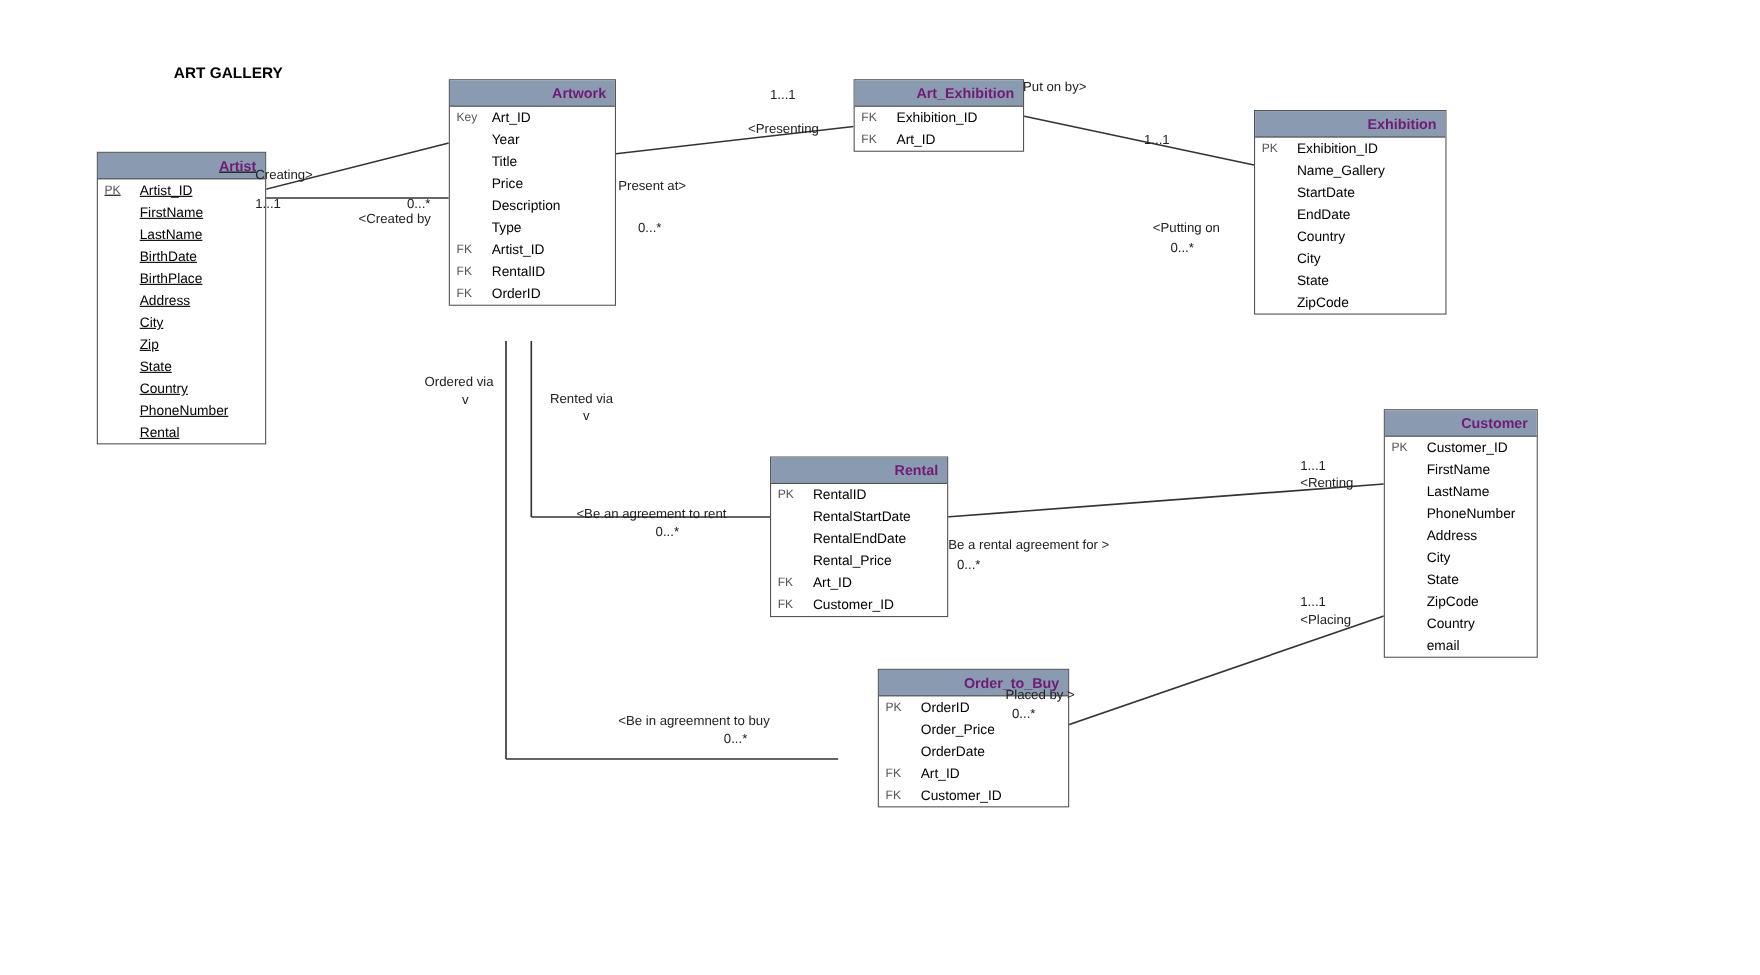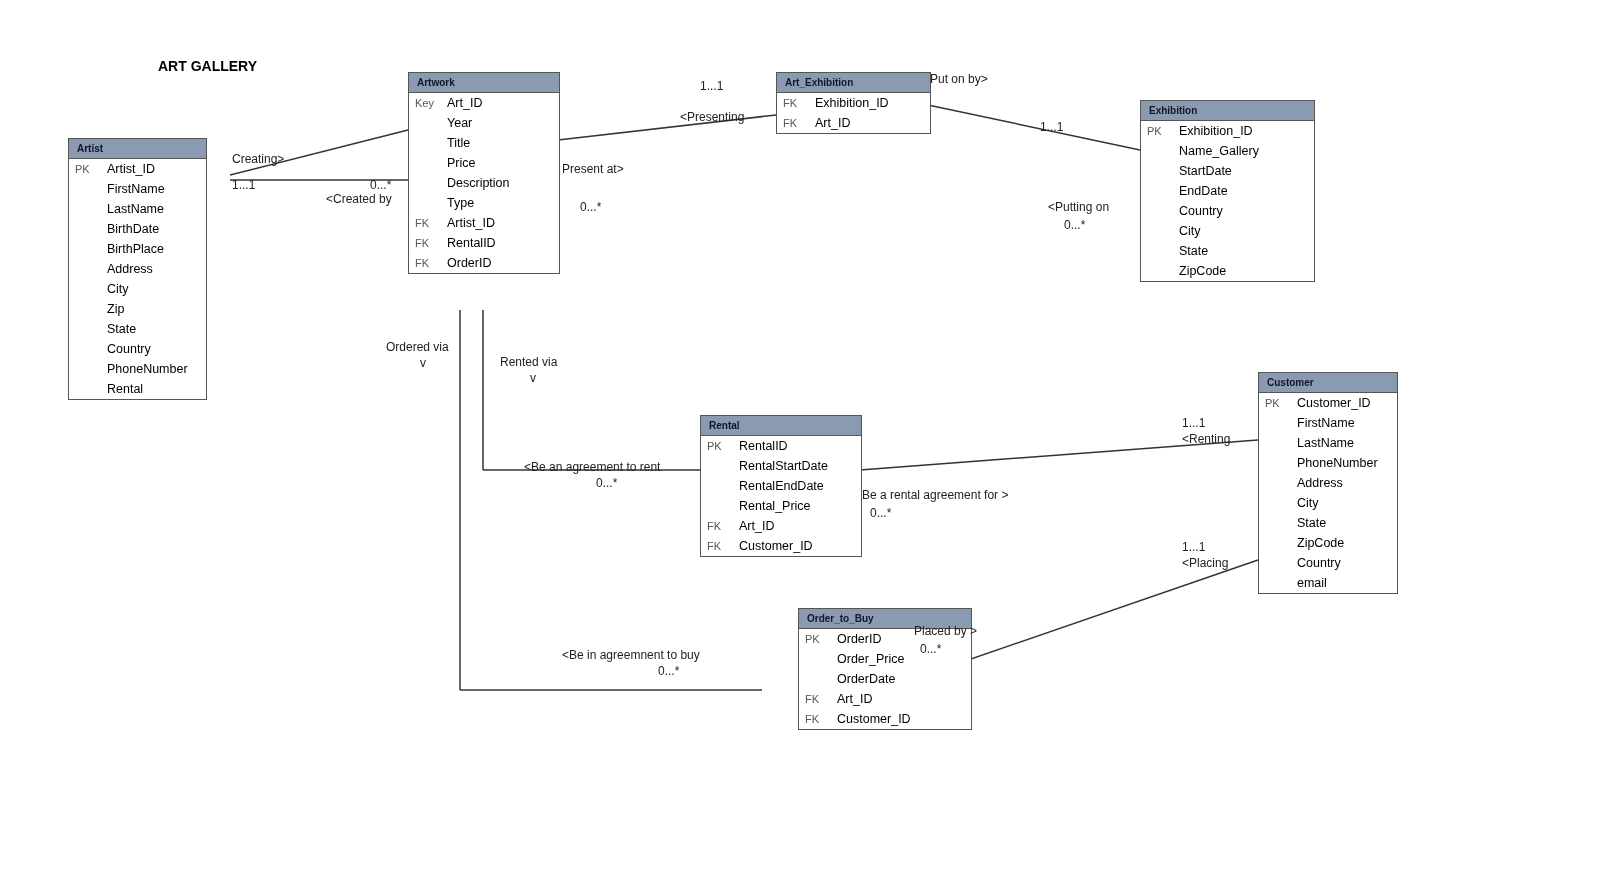--- a/index.html
+++ b/index.html
@@ -18,25 +18,25 @@
       width: 1600px;
       height: 886px;
     }
     .table-box {
       position: absolute;
       border: 1.5px solid #555;
       background: #fff;
     }
     .table-header {
       background: #8a9ab0;
-      color: #0f172a;
-      text-align: left;
+      color: #701a75;
+      text-align: right;
       font-weight: bold;
       padding: 4px 8px;
-      font-size: 10px;
+      font-size: 13px;
       border-bottom: 1.5px solid #555;
     }
     .table-body {
       padding: 0;
     }
     .table-row {
       display: flex;
       align-items: center;
       padding: 1px 6px;
       min-height: 20px;
@@ -96,21 +96,21 @@
     <line x1="460" y1="310" x2="460" y2="690"></line>
     <line x1="460" y1="690" x2="762" y2="690"></line>
 
     <line x1="860" y1="470" x2="1258" y2="440"></line>
 
     <line x1="910" y1="680" x2="1258" y2="560"></line>
   </svg>
 
   <div class="diagram-title" style="left:158px; top:58px;">ART GALLERY</div>
 
-  <div class="table-box" style="left:68px; top:138px; width:139px;">
+  <div class="table-box" style="left:88px; top:138px; width:154px;text-decoration:underline;">
     <div class="table-header">Artist</div>
     <div class="table-body" id="artist-body">
         <div class="table-row">
           <span class="key-label">PK</span>
           <span class="field-name">Artist_ID</span>
         </div>
         <div class="table-row">
           <span class="key-label"></span>
           <span class="field-name">FirstName</span>
         </div>

